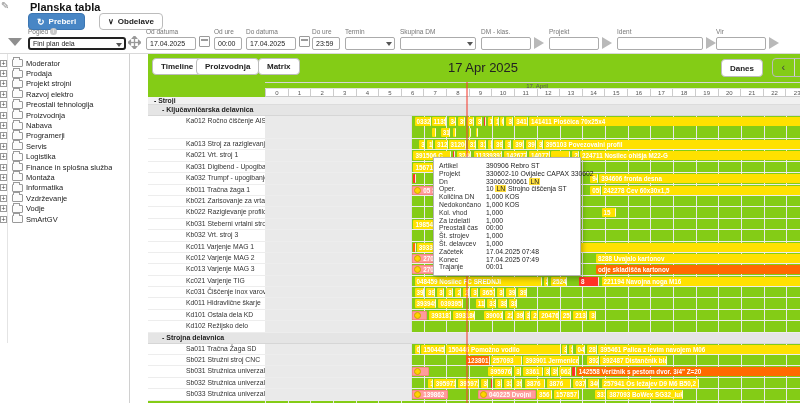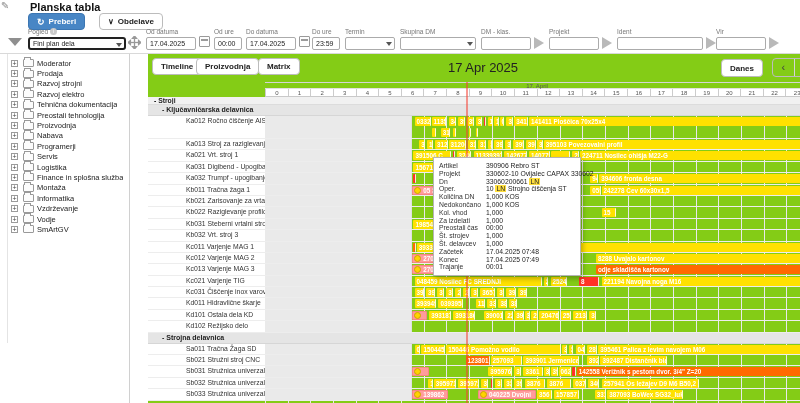--- a/index.html
+++ b/index.html
@@ -27,21 +27,21 @@
   .cal{position:absolute;top:1px;width:11px;height:11px;border:1px solid #9a9a9a;border-radius:1px;background:#fdfdfd}
   .cal::before{content:"";position:absolute;left:1px;right:1px;top:2px;height:2px;background:#9a9a9a}
   .goarrow{width:0;height:0;border-top:6px solid transparent;border-bottom:6px solid transparent;border-left:10px solid #b9b9b9;position:absolute;top:0;cursor:pointer}
   .infoicon{display:inline-block;width:7px;height:7px;border-radius:50%;background:#c9c9c9;color:#fff;font-size:5px;line-height:7px;text-align:center;vertical-align:1px}
   .collapse-tri{position:absolute;left:8px;top:38px;width:0;height:0;border-left:7px solid transparent;border-right:7px solid transparent;border-top:8px solid #8f8f8f;cursor:pointer}
   #moveicon{position:absolute;left:128px;top:36px;width:13px;height:13px;color:#999}
 
   
   #tree{position:absolute;left:0;top:54px;width:130px;height:349px;border-right:1px solid #d0d0d0;padding-top:4px;background:#fff}
   #tree .rail{position:absolute;left:7px;top:0;bottom:60px;border-left:1px solid #e4e4e4}
-  .titem{display:flex;align-items:center;height:10.4px;padding-left:11px;gap:3px;cursor:pointer;white-space:nowrap}
+  .titem{display:flex;align-items:center;height:10.4px;gap:3px;cursor:pointer;white-space:nowrap}
   .plus{flex:0 0 auto;width:7px;height:7px;border:1px solid #9b9b9b;background:#fff;font-size:7px;line-height:5px;text-align:center;color:#444}
   .folder{flex:0 0 auto;width:11px;height:8px;border:1px solid #999;background:#fcfcfc;border-radius:1px;position:relative;margin-left:2px}
   .folder::before{content:"";position:absolute;left:0;top:-3px;width:5px;height:2px;border:1px solid #999;border-bottom:none;background:#fcfcfc}
   .tlabel{font-size:7.5px;color:#222;overflow:hidden}
 
   
   #gantt{position:absolute;left:148px;top:54px;width:670px;height:349px;background:#84cc16}
   .view-btn{position:absolute;top:4px;height:17px}
   #date-title{position:absolute;left:0;right:0;top:6px;text-align:center;font-size:13px;color:#222}
   #btn-today{position:absolute;left:573px;top:5px;height:18px}
@@ -184,31 +184,26 @@
         <span class="tlabel">Moderator</span>
       </div>
       <div class="titem">
         <span class="plus">+</span>
         <span class="folder"></span>
         <span class="tlabel">Prodaja</span>
       </div>
       <div class="titem">
         <span class="plus">+</span>
         <span class="folder"></span>
-        <span class="tlabel">Razvoj strojni</span>
+        <span class="tlabel">Projekt strojni</span>
       </div>
       <div class="titem">
         <span class="plus">+</span>
         <span class="folder"></span>
         <span class="tlabel">Razvoj elektro</span>
-      </div>
-      <div class="titem">
-        <span class="plus">+</span>
-        <span class="folder"></span>
-        <span class="tlabel">Tehnična dokumentacija</span>
       </div>
       <div class="titem">
         <span class="plus">+</span>
         <span class="folder"></span>
         <span class="tlabel">Preostali tehnologija</span>
       </div>
       <div class="titem">
         <span class="plus">+</span>
         <span class="folder"></span>
         <span class="tlabel">Proizvodnja</span>

